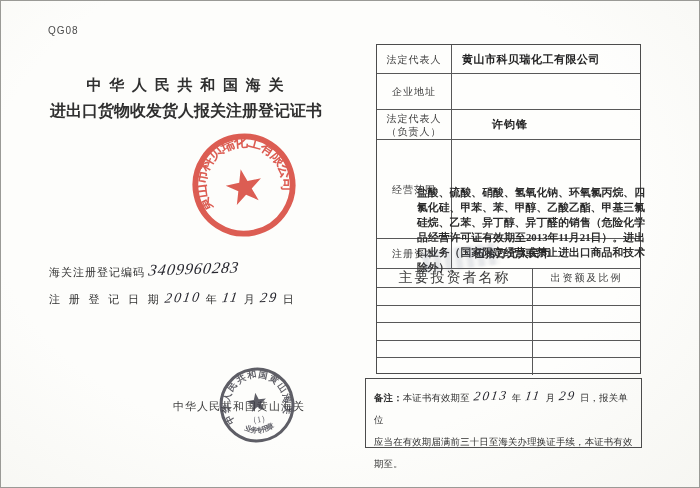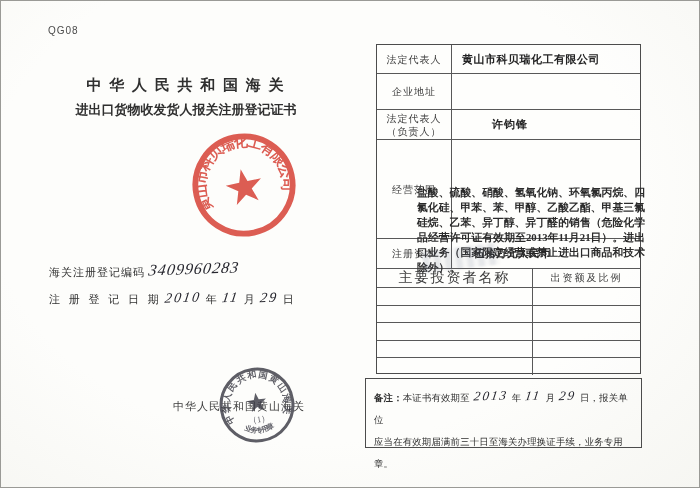--- a/index.html
+++ b/index.html
@@ -9,21 +9,21 @@
     font-family:"Liberation Serif","DejaVu Serif",serif;
     color:#2e2e2e;
   }
   .page{position:absolute;inset:0;border:1px solid #9a9a96;box-sizing:border-box;
         background:radial-gradient(ellipse at 45% 40%, #fdfdfb 60%, #f6f6f2 100%);}
   .form-code{position:absolute;left:47px;top:24px;font-size:10px;letter-spacing:1px;color:#4a4a4a;
              font-family:"Liberation Sans","DejaVu Sans",sans-serif;}
   .title1{position:absolute;left:55px;top:75px;width:260px;text-align:center;
           font-size:15px;font-weight:700;letter-spacing:2px;color:#2f2f2f;}
   .title2{position:absolute;left:45px;top:100px;width:280px;text-align:center;
-          font-size:13px;font-weight:700;color:#2f2f2f;}
+          font-size:16px;font-weight:700;color:#2f2f2f;}
 
   
   .company-seal{position:absolute;left:189px;top:130px;width:108px;height:108px;
                 transform:rotate(-12deg);opacity:.88;}
   .company-seal svg{width:100%;height:100%;}
 
   
   .hw{font-style:italic;display:inline-block;transform:skewX(-10deg) rotate(-2deg);
       color:#26262e;font-weight:400;}
   .reg-code-line{position:absolute;left:48px;top:261px;font-size:11px;letter-spacing:1px;color:#333;}
@@ -182,16 +182,16 @@
           <div class="c1"></div>
           <div class="c2"></div>
         </div>
     </div>
   </div>
 
   <div class="remark-box">
     <div>
       <span class="remark-b">备注：</span><span>本证书有效期至</span><span class="hw">2013</span><span>年</span><span class="hw">11</span><span>月</span><span class="hw">29</span><span>日</span><span>，报关单位</span>
     </div>
-    <div>应当在有效期届满前三十日至海关办理换证手续，业务专用章。</div>
+    <div>应当在有效期届满前三十日至海关办理换证手续，本证书有效期至。</div>
   </div>
 
 </div>
 
 </body></html>

